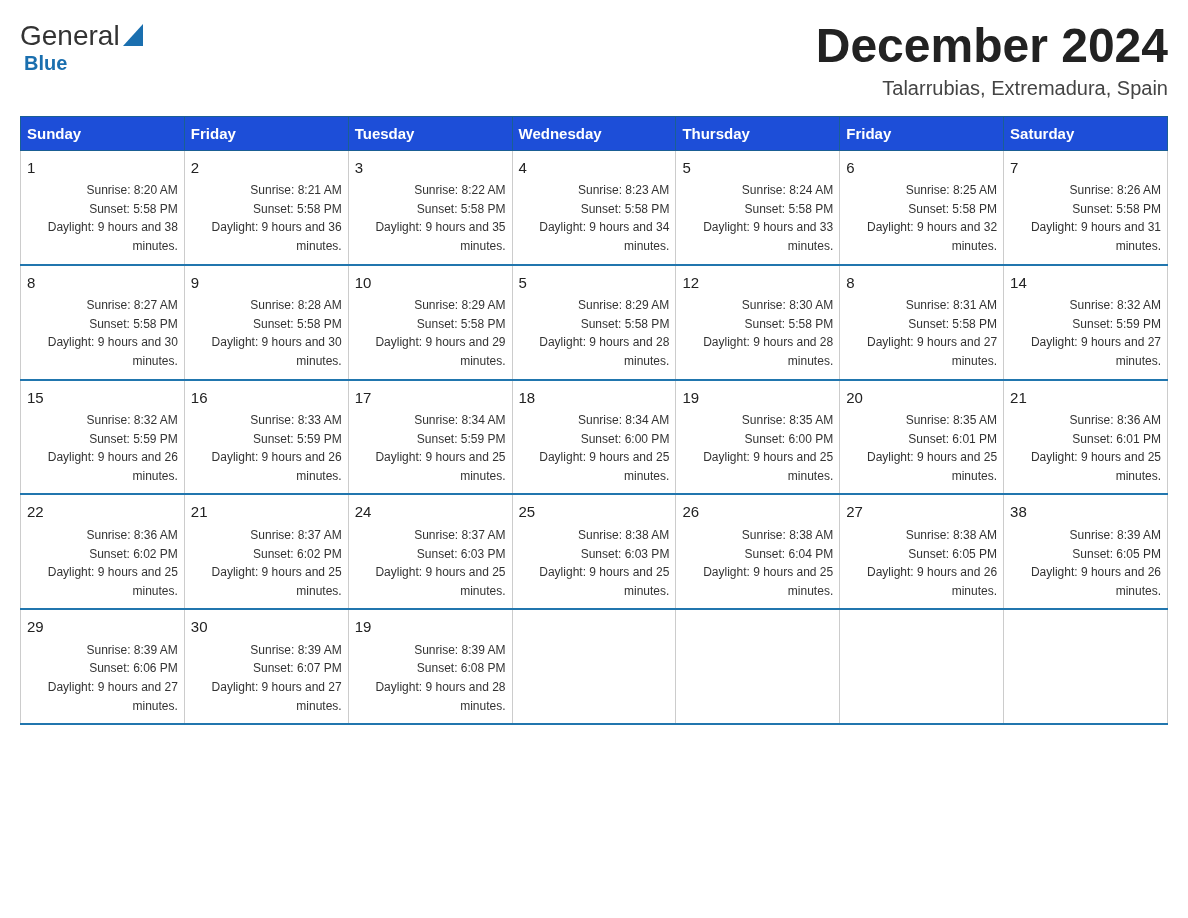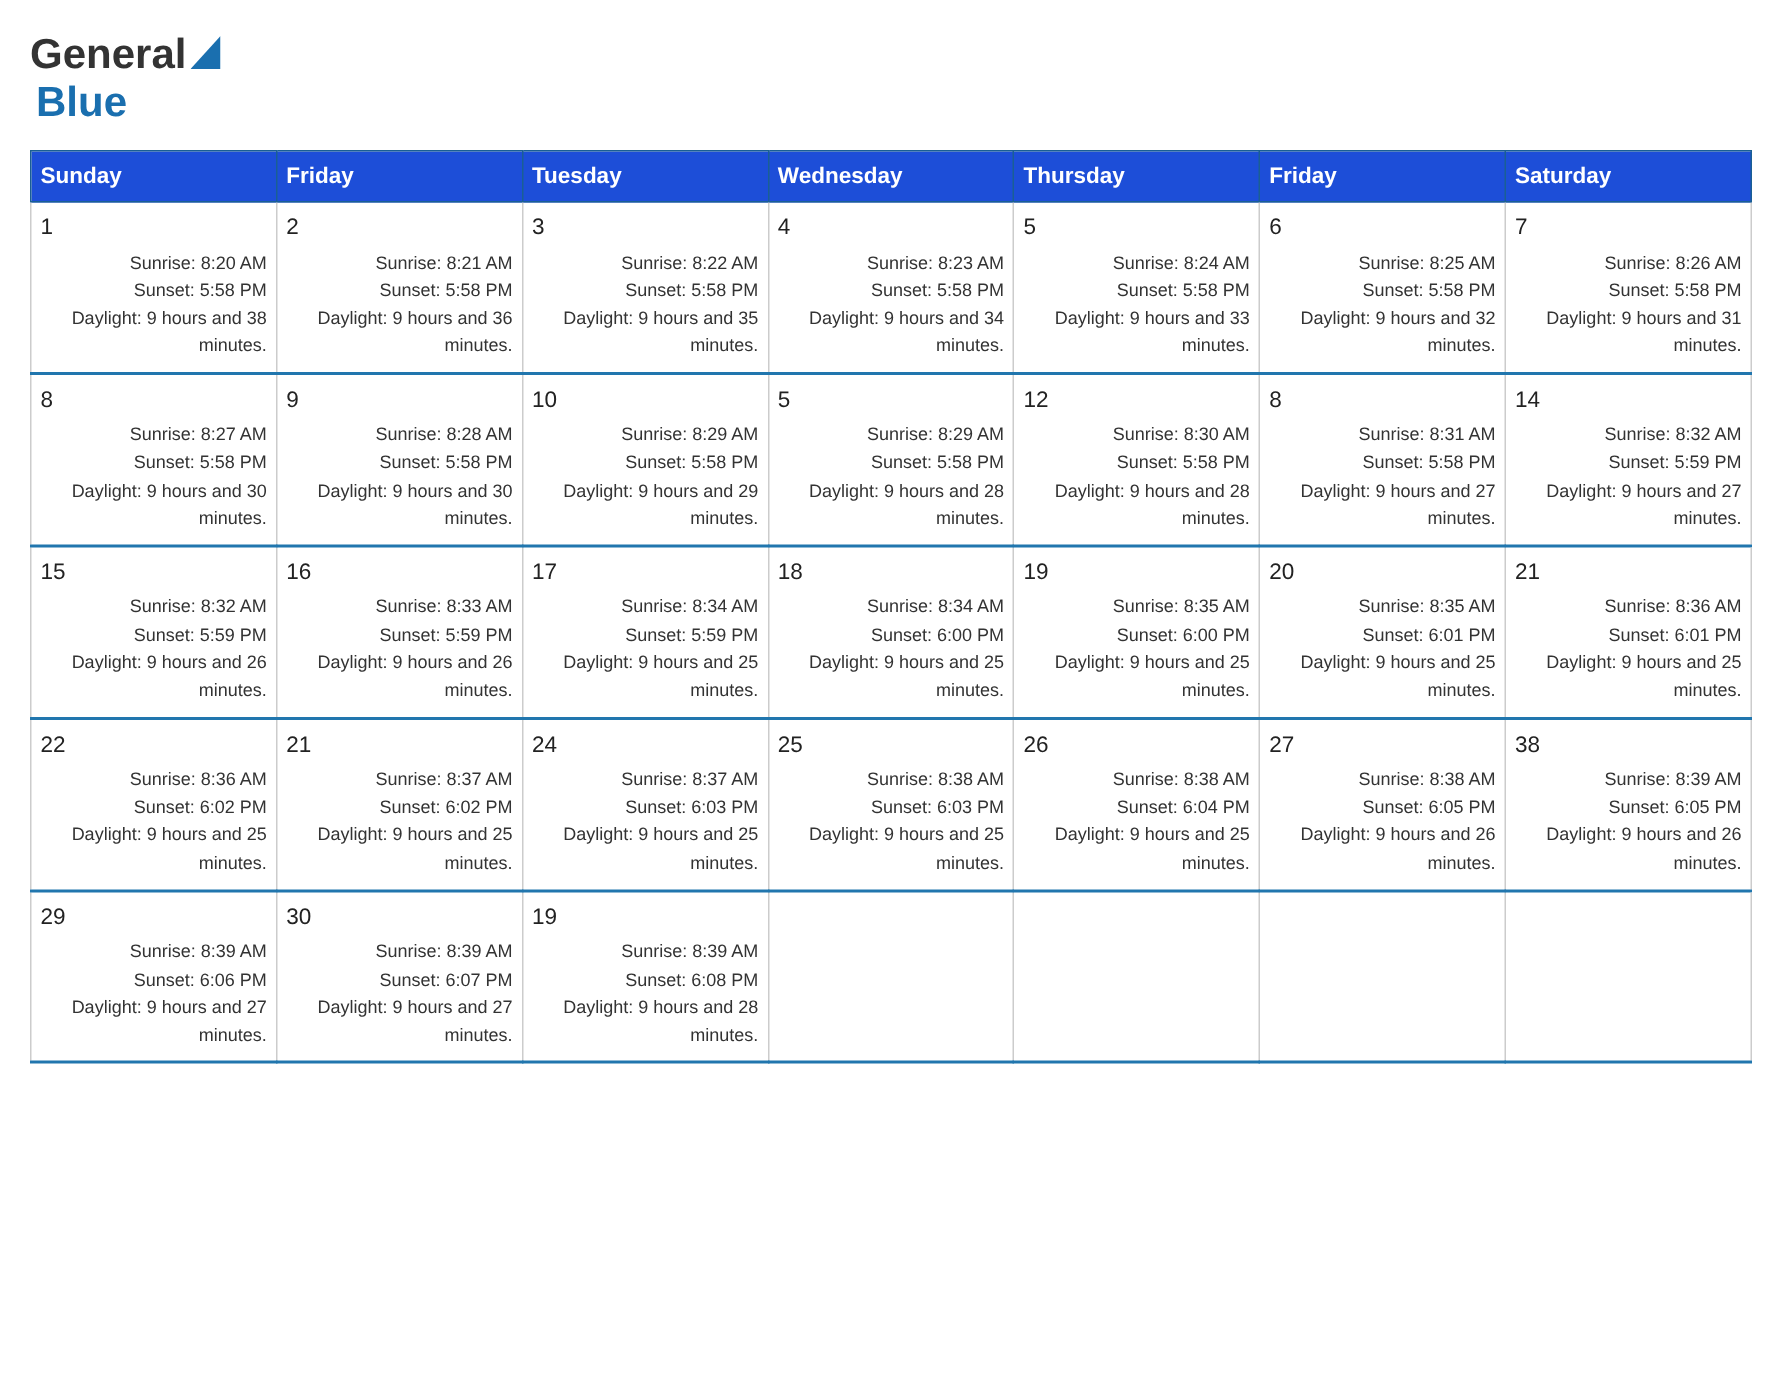--- a/index.html
+++ b/index.html
@@ -84,30 +84,34 @@
       align-items: center;
       margin-left: 2px;
     }
   </style>
 </head>
 <body>
 
 <div class="header">
   <div class="logo-area">
     <div class="logo-row">
-      <span style="font-size:28px;font-weight:bold;color:#333;">General</span>
+      <span style="font-size:28px;font-weight:normal;color:#333;">General</span>
       <div style="display:inline-block;margin-left:3px;margin-top:2px;">
         <svg width="20" height="22" viewBox="0 0 20 22">
           <polygon points="0,22 20,0 20,22" fill="#1a6faf"></polygon>
         </svg>
       </div>
     </div>
     <div class="logo-blue-row">
-      <span style="font-size:28px;font-weight:bold;color:#1a6faf;margin-left:2px;">Blue</span>
+      <span style="font-size:20px;font-weight:bold;color:#1a6faf;margin-left:2px;">Blue</span>
     </div>
+  </div>
+  <div class="title-block">
+    <div class="month-title">December 2024</div>
+    <div class="location">Talarrubias, Extremadura, Spain</div>
   </div>
 </div>
 
 <table>
   <thead>
     <tr>
       <th>Sunday</th>
       <th>Friday</th>
       <th>Tuesday</th>
       <th>Wednesday</th>

